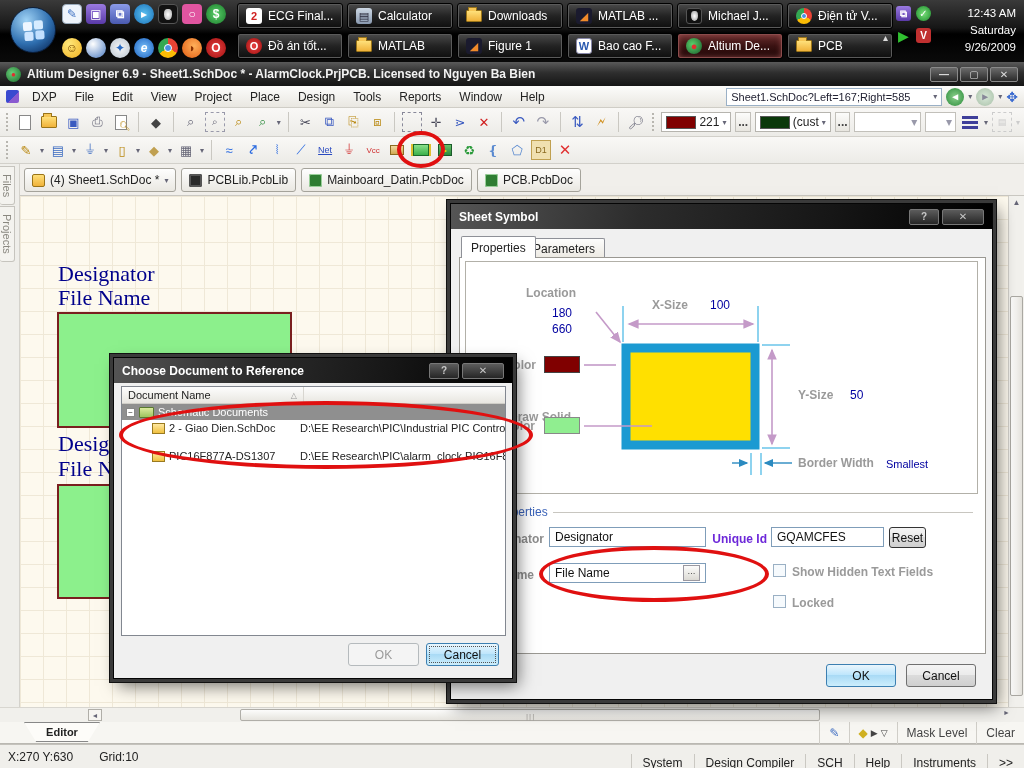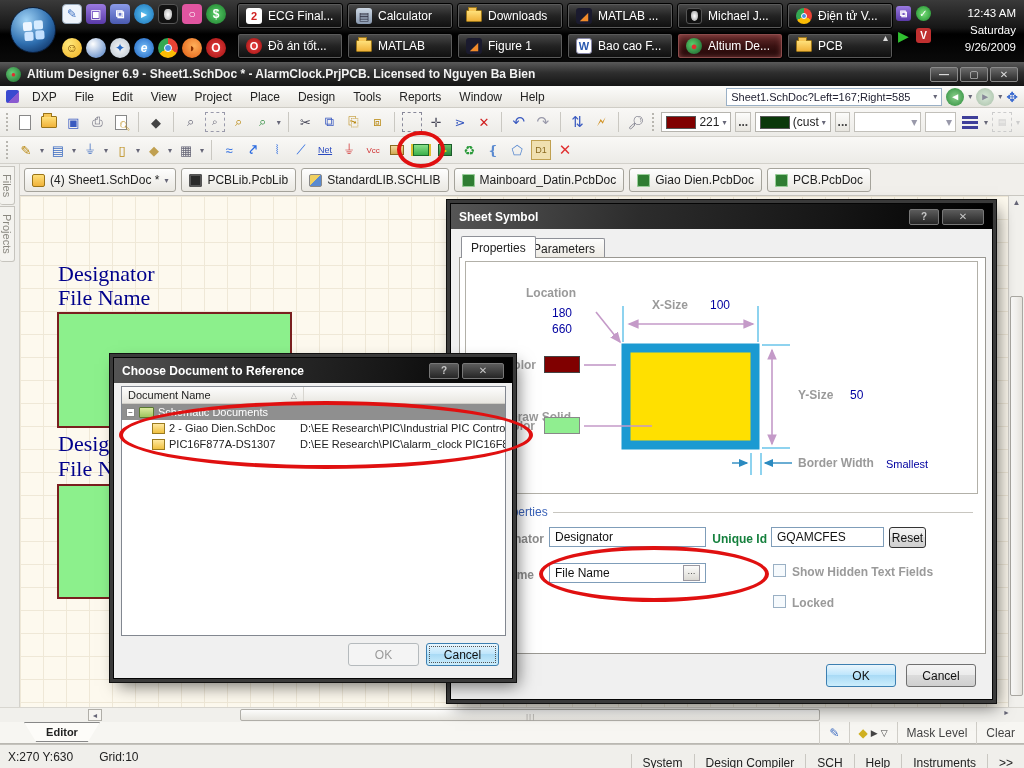--- a/index.html
+++ b/index.html
@@ -384,30 +384,22 @@
     <span class="dtab">
         <span class="dico" style="background:linear-gradient(#ffe07a,#f0b23a);border:1px solid #9a7418;"></span>
         <span>(4) Sheet1.SchDoc *</span>
         <span class="caret">▾</span>
       </span>
     <span class="dtab">
         <span class="dico" style="background:#2a2a2a;box-shadow:inset 0 0 0 2px #555;"></span>
         <span>PCBLib.PcbLib</span>
       </span>
     <span class="dtab">
-        <span class="dico" style="background:linear-gradient(135deg,#f0d060 50%,#5a8ad0 50%);border:1px solid #888;"></span>
-        <span>StandardLIB.SCHLIB</span>
-      </span>
-    <span class="dtab">
         <span class="dico" style="background:#2f7d32;box-shadow:inset 0 0 0 1px #9ad09a;"></span>
         <span>Mainboard_Datin.PcbDoc</span>
-      </span>
-    <span class="dtab">
-        <span class="dico" style="background:#2f7d32;box-shadow:inset 0 0 0 1px #9ad09a;"></span>
-        <span>Giao Dien.PcbDoc</span>
       </span>
     <span class="dtab">
         <span class="dico" style="background:#2f7d32;box-shadow:inset 0 0 0 1px #9ad09a;"></span>
         <span>PCB.PcbDoc</span>
       </span>
   </div>
 
   <div class="canvas">
     <div class="schtext" style="left:38px;top:66px;">Designator</div>
     <div class="schtext" style="left:38px;top:90px;">File Name</div>
@@ -474,21 +466,21 @@
       <span class="nval" style="left:420px;top:196px;font-size:11px;">Smallest</span>
     </div>
 
     <span style="position:absolute;left:42px;top:301px;color:#3a62b8;font-size:12px;">Properties</span>
     <span style="position:absolute;left:102px;top:308px;width:420px;height:1px;background:#c8c6c0;"></span>
 
     <span class="glab" style="left:20px;top:328px;width:73px;text-align:right;color:#8c8c8c;">Designator</span>
     <div class="fld" style="left:98px;top:323px;width:157px;height:20px;">
         <span>Designator</span>
       </div>
-    <span class="glab" style="left:258px;top:328px;width:58px;text-align:right;color:#15803d;">Unique Id</span>
+    <span class="glab" style="left:258px;top:328px;width:58px;text-align:right;color:#6d28d9;">Unique Id</span>
     <div class="fld" style="left:320px;top:323px;width:113px;height:20px;">
         <span>GQAMCFES</span>
       </div>
     <div class="btn btn-gray" style="left:438px;top:323px;width:37px;height:21px;border:1px solid #333;">Reset</div>
 
     <span class="glab" style="left:20px;top:364px;width:63px;text-align:right;color:#8c8c8c;">File Name</span>
     <div class="fld" style="left:98px;top:359px;width:157px;height:20px;">
       <span>File Name</span>
       <span style="margin-left:auto;width:17px;height:16px;background:linear-gradient(#fcfcfb,#dcdad4);border:1px solid #9a98a0;font-size:8px;display:flex;align-items:center;justify-content:center;color:#333;">···</span>
     </div>
@@ -521,21 +513,21 @@
       <div class="lrow sel">
         <span class="expbox">−</span>
         <span class="tfold"></span>
         <span>Schematic Documents</span>
       </div>
       <div class="lrow" style="padding-left:30px;">
         <span class="tsheet"></span>
         <span class="namecell">2 - Giao Dien.SchDoc</span>
         <span class="pathcell">D:\EE Research\PIC\Industrial PIC Control Board</span>
       </div>
-      <div class="lrow" style="padding-left:30px;">
+      <div class="lrow" style="padding-left:30px;margin-top:12px;">
         <span class="tsheet"></span>
         <span class="namecell">PIC16F877A-DS1307</span>
         <span class="pathcell">D:\EE Research\PIC\alarm_clock PIC16F877A\</span>
       </div>
     </div>
     <div class="ell" style="left:5px;top:43px;width:414px;height:68px;"></div>
     <div class="btn btn-dis" style="left:234px;top:285px;width:71px;height:23px;">OK</div>
     <div class="btn btn-blue" style="left:312px;top:285px;width:73px;height:23px;outline:1px dotted #555;outline-offset:-4px;">Cancel</div>
   </div>
 

